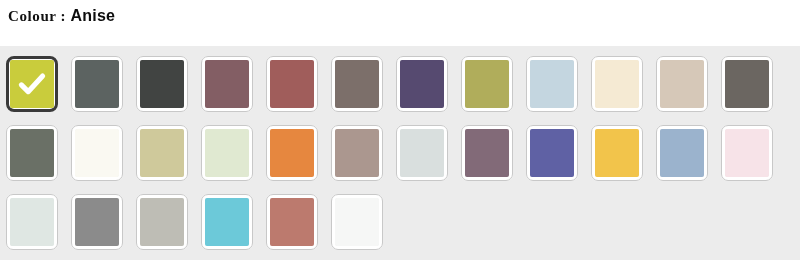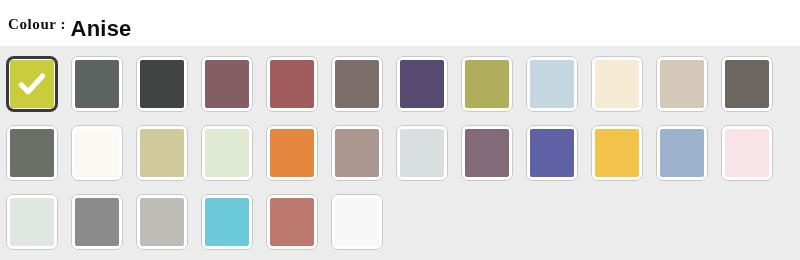--- a/index.html
+++ b/index.html
@@ -15,44 +15,45 @@
   }
   .picker {
     width: 800px;
     height: 260px;
     position: relative;
     background: #ffffff;
     box-sizing: border-box;
   }
   .header {
     height: 28px;
-    padding: 16px 0 0 8px;
+    padding: 4px 0 0 8px;
     box-sizing: border-box;
     display: flex;
+    align-items: center;
     background: #ffffff;
     white-space: nowrap;
   }
   .header-label {
     font-family: "Liberation Serif", serif;
     font-weight: bold;
     font-size: 15px;
     color: #101010;
     letter-spacing: 0.6px;
   }
   .header-sep {
     font-family: "Liberation Serif", serif;
     font-weight: bold;
     font-size: 15px;
     color: #101010;
     margin: 0 5px 0 4px;
   }
   .header-value {
     font-family: "Liberation Sans", sans-serif;
     font-weight: bold;
-    font-size: 22px;
+    font-size: 16px;
     color: #0d0d0d;
     letter-spacing: 0.2px;
   }
   .swatch-panel {
     position: absolute;
     left: 0;
     top: 46px;
     width: 800px;
     height: 214px;
     background: #ececec;

